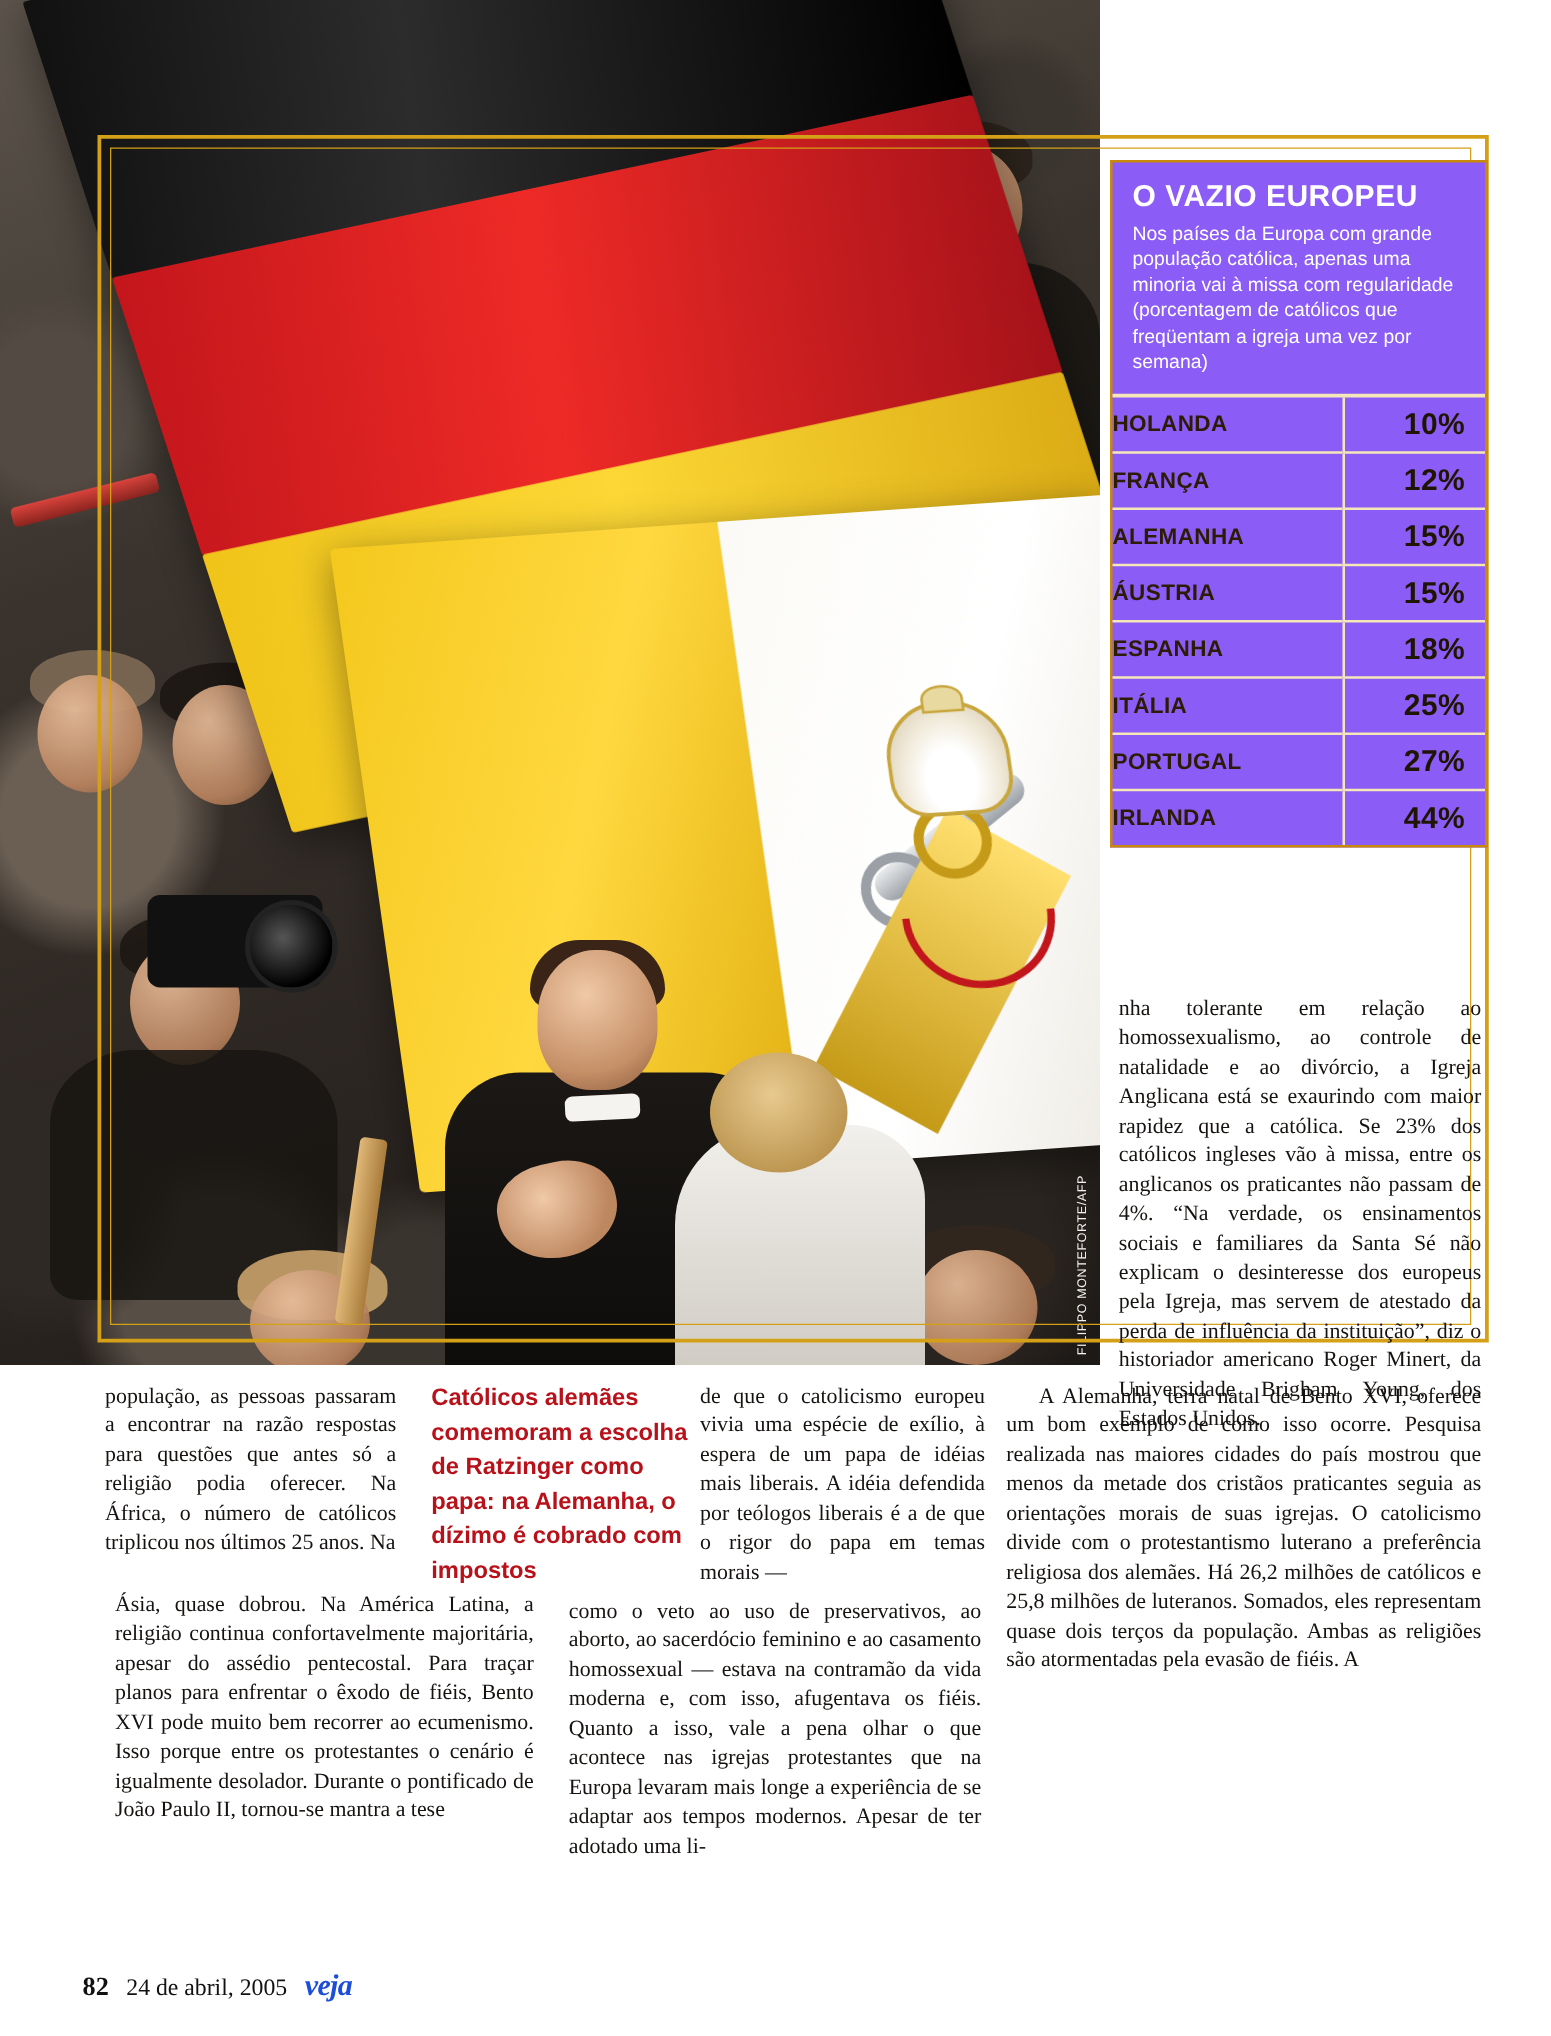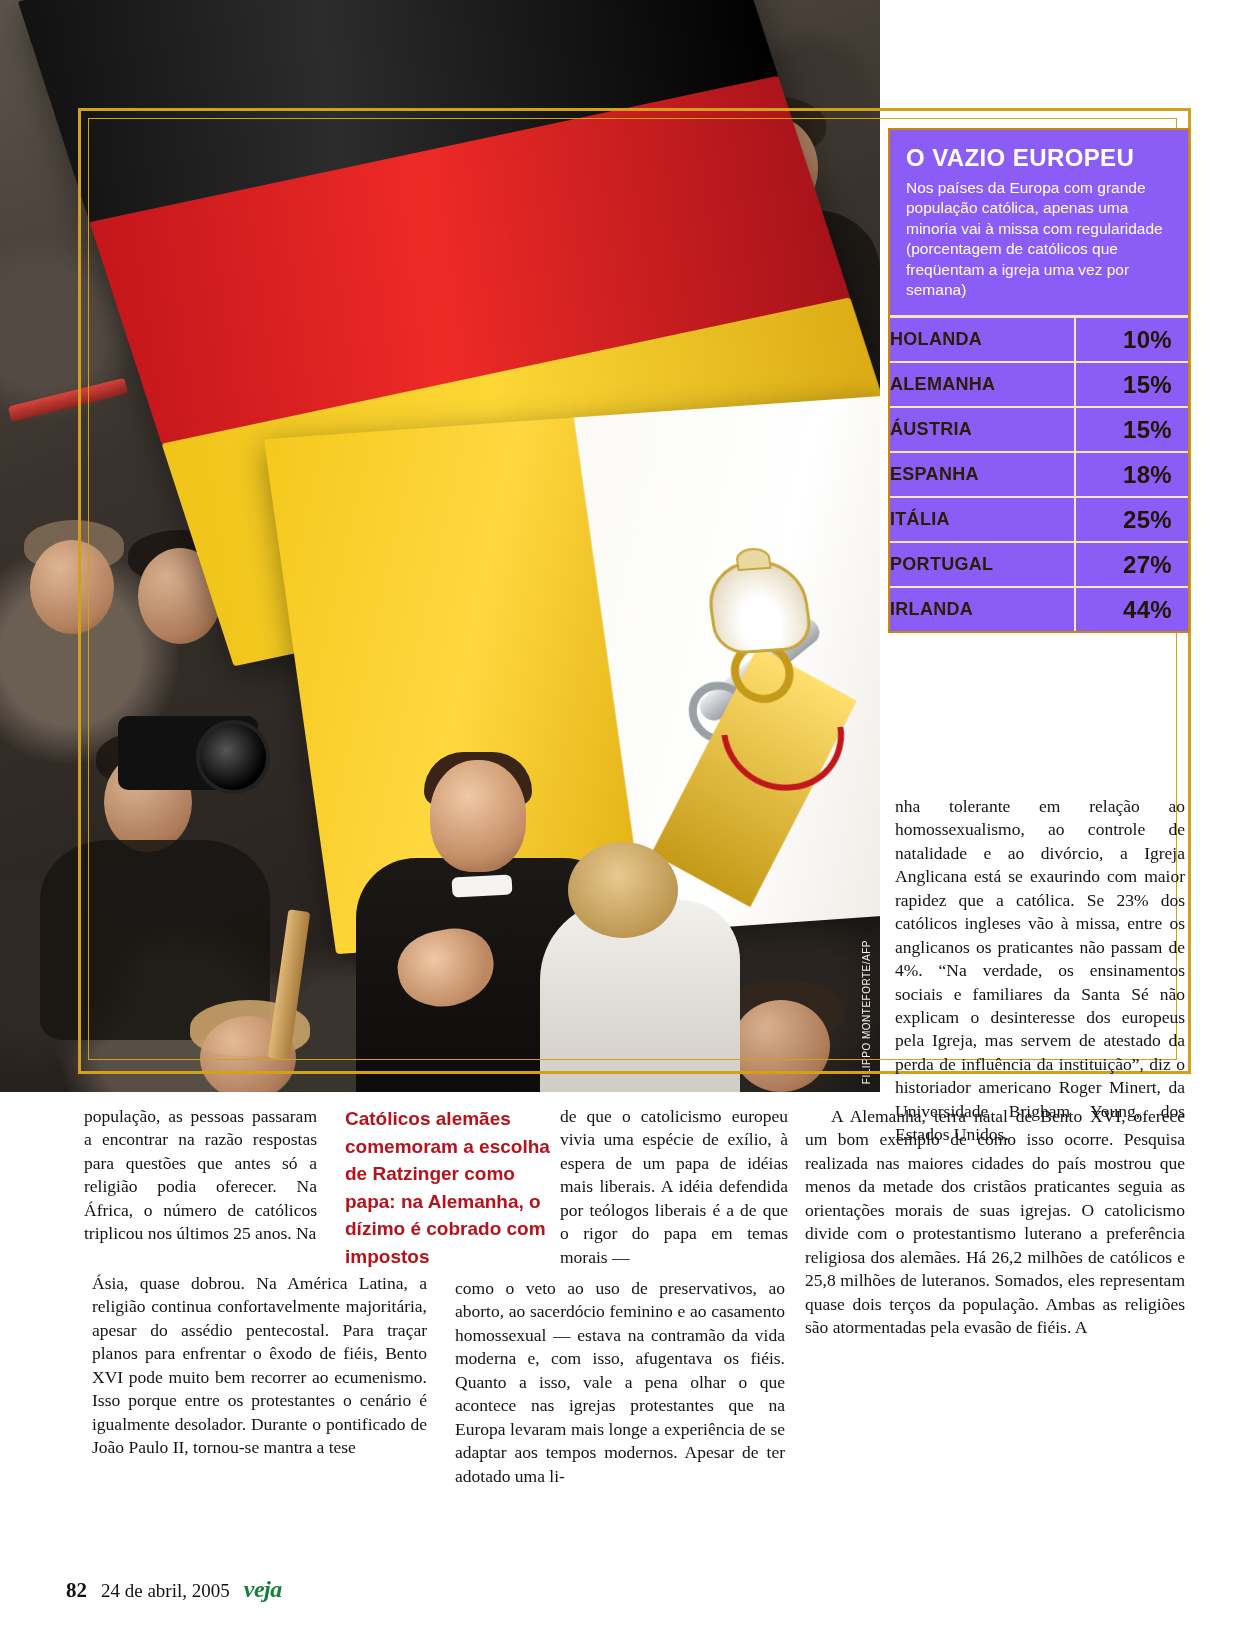--- a/index.html
+++ b/index.html
@@ -349,21 +349,21 @@
     gap: 14px;
     font-family: "Liberation Serif", serif;
   }
   .footer .pageno { font-weight: bold; font-size: 21px; color: #111; }
   .footer .date { font-size: 19px; color: #111; }
   .footer .mag {
     font-family: "Liberation Serif", serif;
     font-weight: bold;
     font-style: italic;
     font-size: 24px;
-    color: #15803d;
+    color: #1d4ed8;
     letter-spacing: -.5px;
   }
 </style>
 </head>
 <body>
 
 <div class="photo">
   <div class="crowd"></div>
 
   <div class="hair" style="left:200px;  top:6px;   width:110px; height:66px;"></div>
@@ -442,20 +442,24 @@
 <div class="infobox">
   <div class="title">O VAZIO EUROPEU</div>
   <div class="lede">Nos países da Europa com grande população católica, apenas uma minoria vai à missa com regularidade (porcentagem de católicos que freqüentam a igreja uma vez por semana)</div>
   <table>
     <tbody>
       <tr>
         <td>HOLANDA</td>
         <td class="val">10%</td>
       </tr>
       <tr>
+        <td>FRANÇA</td>
+        <td class="val">12%</td>
+      </tr>
+      <tr>
         <td>ALEMANHA</td>
         <td class="val">15%</td>
       </tr>
       <tr>
         <td>ÁUSTRIA</td>
         <td class="val">15%</td>
       </tr>
       <tr>
         <td>ESPANHA</td>
         <td class="val">18%</td>

